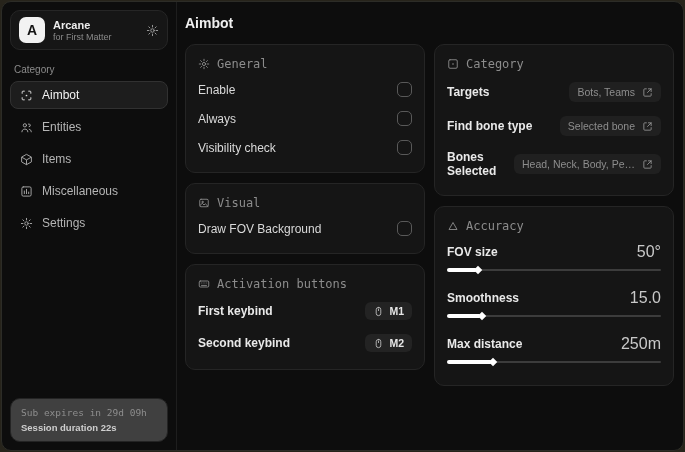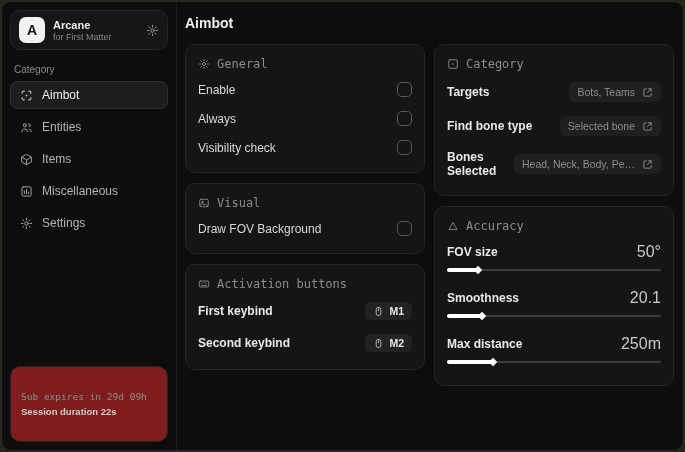--- a/index.html
+++ b/index.html
@@ -43,22 +43,22 @@
   .category{margin:14px 4px 6px;font-size:10px;color:#8b8b8b;}
   .nav{display:flex;flex-direction:column;gap:4px;}
   .nav-item{
     display:flex;align-items:center;gap:9px;
     padding:6px 9px;border-radius:8px;border:1px solid transparent;
     color:#b5b5b5;font-size:12px;cursor:pointer;
   }
   .nav-item.selected{background:#1d1d1d;border-color:#313131;color:#f2f2f2;}
   .nav-icon{display:flex;color:inherit;opacity:.9;}
   .side-footer{
-    margin-top:auto;background:#7f1d1d;border:1px solid #242424;border-radius:10px;
-    padding:24px 10px;
+    margin-top:auto;background:#404040;border:1px solid #242424;border-radius:10px;
+    padding:8px 10px;
   }
   .sub-expires{font-family:"DejaVu Sans Mono",monospace;font-size:9.5px;color:#8d8d8d;}
   .session-duration{font-size:9.5px;font-weight:700;color:#cfcfcf;margin-top:4px;}
   
   .main{flex:1;padding:12px 13px 12px 8px;display:flex;flex-direction:column;box-sizing:border-box;}
   .main-title{font-size:14px;font-weight:700;color:#f0f0f0;margin:1px 0 13px 0;}
   .columns{display:flex;gap:9px;align-items:flex-start;}
   .col{display:flex;flex-direction:column;gap:10px;width:240px;min-width:240px;}
   .panel{
     background:#151515;border:1px solid #252525;border-radius:10px;
@@ -315,21 +315,21 @@
             </div>
             <div class="slider">
               <span class="slider-track"></span>
               <span class="slider-fill" style="width:14%"></span>
             </div>
           </div>
 
           <div class="acc-row">
             <div class="acc-top">
               <span class="row-label strong">Smoothness</span>
-              <span class="acc-value">20.1</span>
+              <span class="acc-value">15.0</span>
             </div>
             <div class="slider">
               <span class="slider-track"></span>
               <span class="slider-fill" style="width:16%"></span>
             </div>
           </div>
 
           <div class="acc-row">
             <div class="acc-top">
               <span class="row-label strong">Max distance</span>

